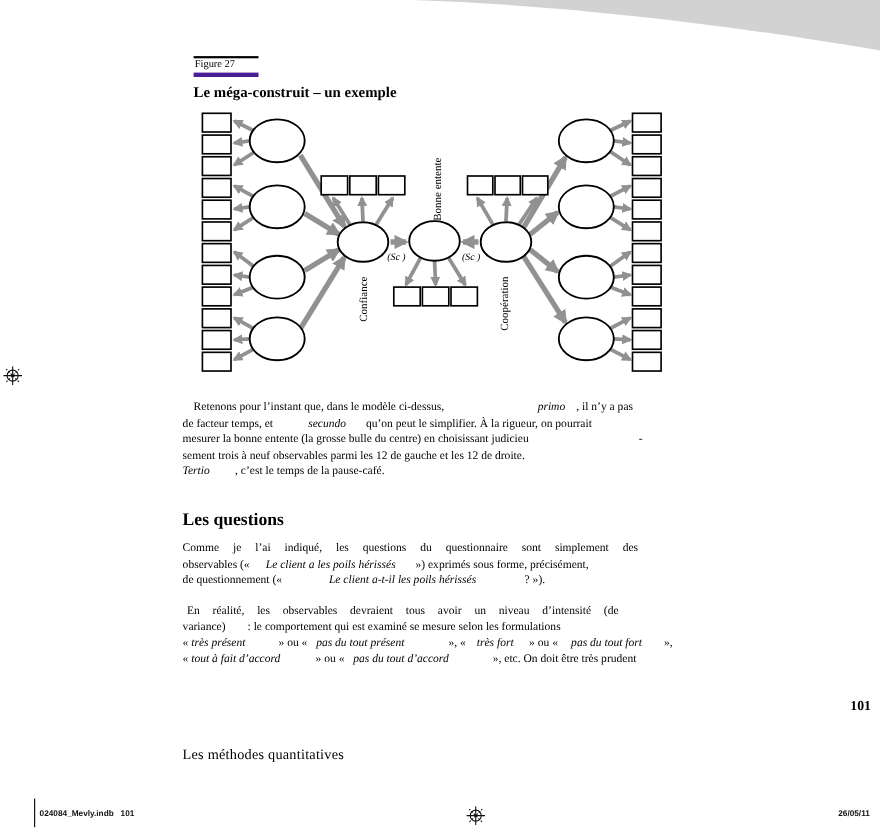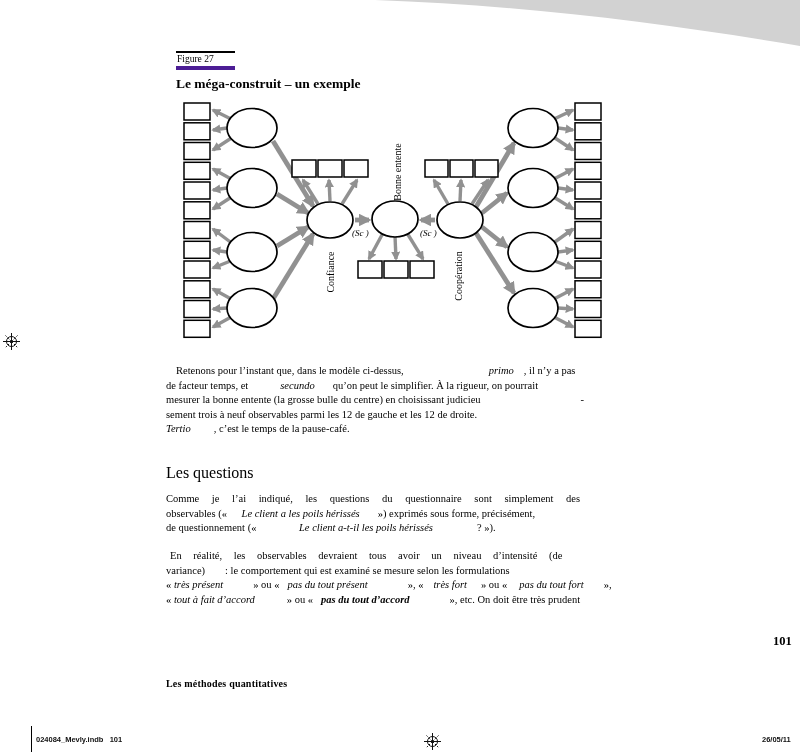--- a/index.html
+++ b/index.html
@@ -9,23 +9,23 @@
 
   .figlabel{position:absolute;left:176px;top:51px;width:57px;
             border-top:2px solid #000;border-bottom:4px solid #4c1d95;
             font-size:9.5px;padding:1px 1px 2px 1px}
   .title{position:absolute;left:176px;top:76px;font-weight:bold;font-size:13.5px}
 
   .para{position:absolute;font-size:10.5px;line-height:14.5px;white-space:nowrap}
   .tline{height:14.5px}
   .it{font-style:italic}
 
-  .h2{position:absolute;left:166px;top:464px;font-weight:normal;font-size:16px}
+  .h2{position:absolute;left:166px;top:464px;font-weight:bold;font-size:16px}
   .pagenum{position:absolute;left:773px;top:634px;font-weight:bold;font-size:12.5px}
-  .runfoot{position:absolute;left:166px;top:678px;font-weight:bold;font-size:10px;letter-spacing:.2px}
+  .runfoot{position:absolute;left:166px;top:678px;font-weight:normal;font-size:13px;letter-spacing:.2px}
 
   .printtxt{font-family:"Liberation Sans",sans-serif;font-weight:bold;font-size:7.5px;color:#111}
   .file{position:absolute;left:36px;top:735px;white-space:pre}
   .date{position:absolute;left:762px;top:735px}
   .cropline{position:absolute;left:31px;top:726px;width:1px;height:26px;background:#000}
 
   
   .ga{stroke:#919191;fill:none}
   .w3{stroke-width:3.4}
   .w5{stroke-width:4.8}
@@ -201,21 +201,21 @@
 
   <div class="para" style="left:166px;top:492px">
       <div class="tline" style="word-spacing: 10px;"><span>Comme je l’ai indiqué, les questions du questionnaire sont simplement des</span></div>
       <div class="tline"><span>observables (« </span><span class="it" style="margin-left: 12px;">Le client a les poils hérissés</span><span style="margin-left: 18px; margin-top: 48px;">») exprimés sous forme, précisément,</span></div>
       <div class="tline"><span>de questionnement (« </span><span class="it" style="margin-left: 40px; text-align: right;">Le client a-t-il les poils hérissés</span><span style="margin-left: 44px;">? »).</span></div>
     </div>
   <div class="para" style="left:166px;top:549px">
       <div class="tline" style="word-spacing: 9px; padding-left: 4px;"><span>En réalité, les observables devraient tous avoir un niveau d’intensité (de</span></div>
       <div class="tline"><span>variance)</span><span style="margin-left: 20px;">: le comportement qui est examiné se mesure selon les formulations</span></div>
       <div class="tline"><span>« </span><span class="it">très présent</span><span style="margin-left: 30px;">» ou «</span><span class="it" style="margin-left: 8px;">pas du tout présent</span><span style="margin-left: 40px;">», «</span><span class="it" style="margin-left: 10px;">très fort</span><span style="margin-left: 14px;">» ou «</span><span class="it" style="margin-left: 12px;">pas du tout fort</span><span style="margin-left: 20px;">»,</span></div>
-      <div class="tline"><span>« </span><span class="it">tout à fait d’accord</span><span style="margin-left: 32px;">» ou «</span><span class="it" style="margin-left: 8px; font-weight: bold;">pas du tout d’accord</span><span style="margin-left: 40px;">», etc. On doit être très prudent</span></div>
+      <div class="tline"><span>« </span><span class="it">tout à fait d’accord</span><span style="margin-left: 32px;">» ou «</span><span class="it" style="margin-left: 8px;">pas du tout d’accord</span><span style="margin-left: 40px;">», etc. On doit être très prudent</span></div>
     </div>
 
   <div class="pagenum">101</div>
   <div class="runfoot">Les méthodes quantitatives</div>
 
   <div class="cropline"></div>
   <div class="printtxt file">024084_Mevly.indb   101</div>
   <svg class="abs" style="left:424px;top:733px" width="17" height="17" viewBox="0 0 17 17">
     <g stroke="#111" fill="none" stroke-width="1">
       <circle cx="8.5" cy="8.5" r="5"></circle>

